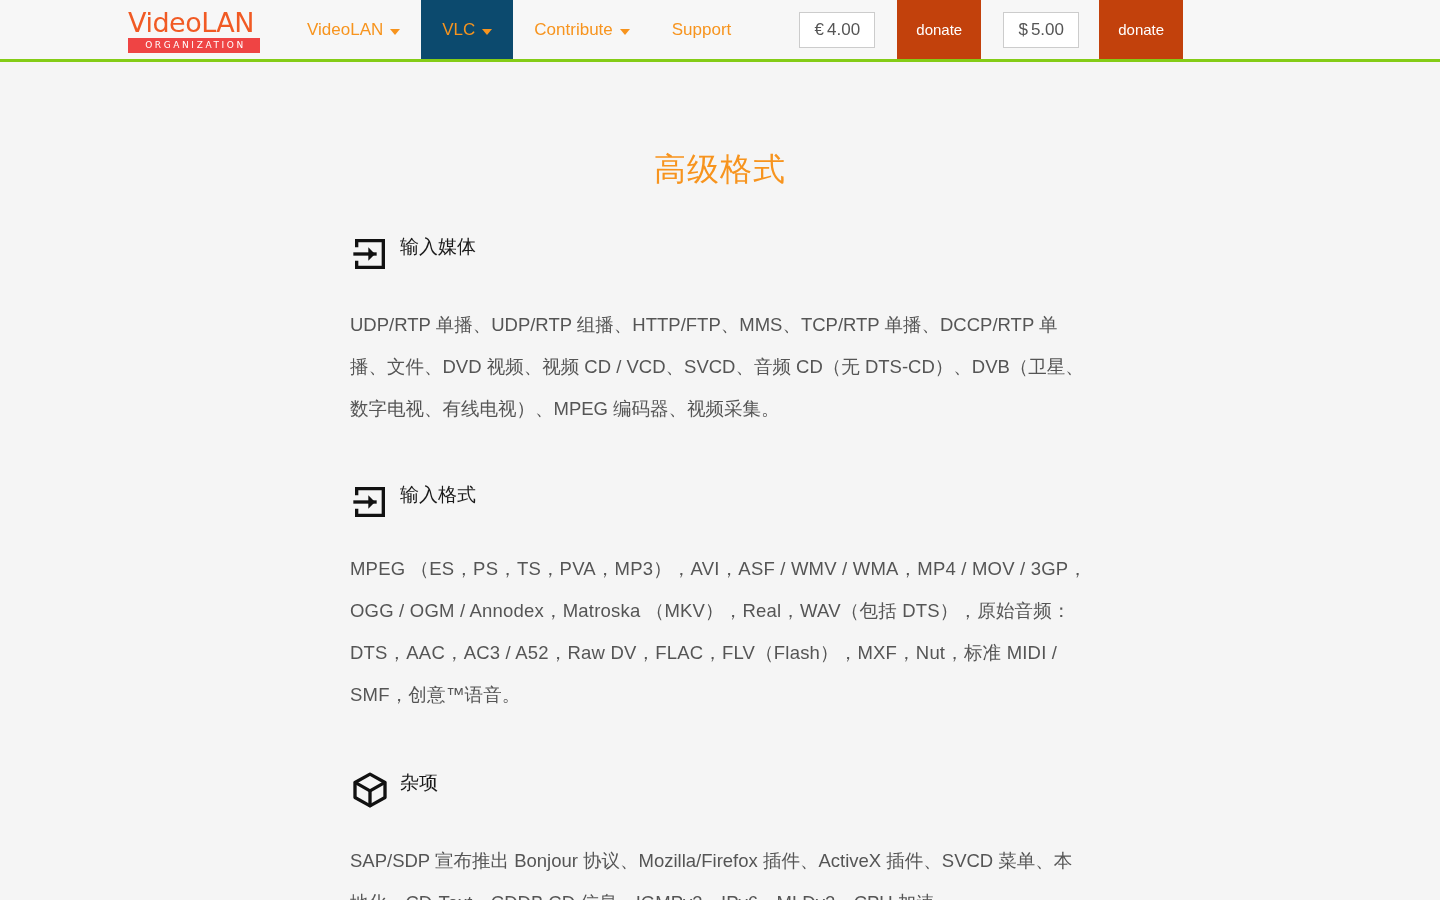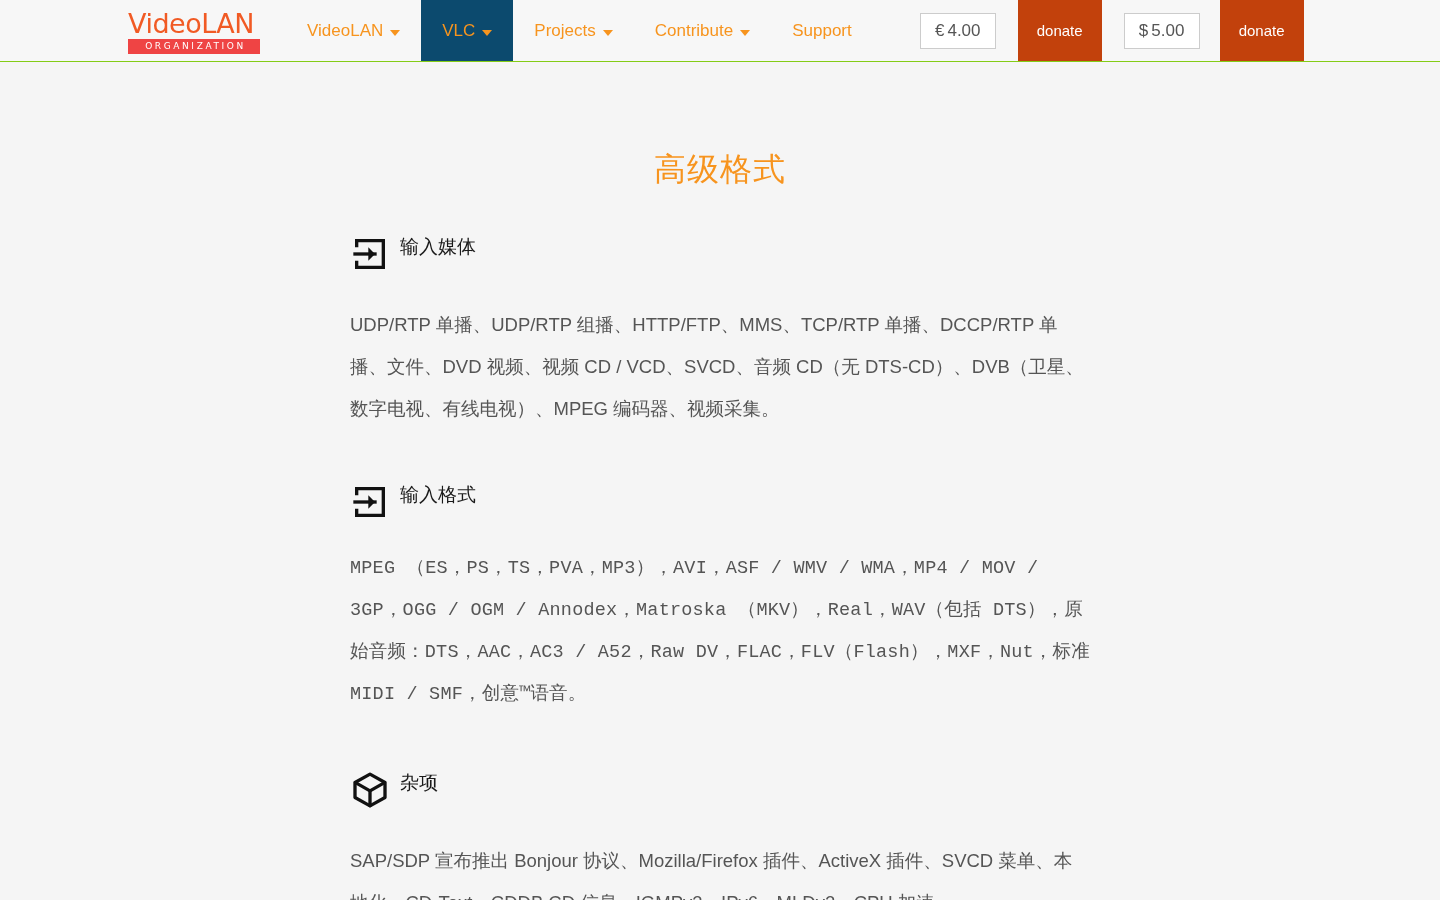--- a/index.html
+++ b/index.html
@@ -9,21 +9,21 @@
     background: #f5f5f5;
     font-family: "Liberation Sans", "DejaVu Sans", sans-serif;
     overflow: hidden;
   }
 
   
   .navbar {
     height: 62px;
     width: 1440px;
     background: #f7f7f7;
-    border-bottom: 1px solid #84cc16;
+    border-bottom: 3px solid #84cc16;
     display: flex;
     align-items: stretch;
     position: relative;
   }
   .nav-logo {
     width: 132px;
     margin-left: 128px;
     display: flex;
     flex-direction: column;
     justify-content: center;
@@ -137,21 +137,21 @@
     font-weight: 400;
     margin: 0;
   }
   .section-body {
     font-size: 18.5px;
     line-height: 42px;
     color: #555555;
     margin: 0;
     width: 740px;
   }
-  .sec-2 .section-body { letter-spacing: 0.2px; font-family: Liberation Mono, monospace; }
+  .sec-2 .section-body { letter-spacing: 0.2px; }
   .sec-1 { margin-bottom: 52px; }
   .sec-2 { margin-bottom: 54px; }
   .sec-2 .section-head { margin-bottom: 26px; }
   .sec-3 .section-head { margin-bottom: 30px; }
 </style>
 </head>
 <body>
 
 <div class="navbar">
 
@@ -162,24 +162,20 @@
     </span>
   </a>
 
   <div class="nav-links">
     <a class="nav-item">
       <span>VideoLAN</span>
       <span class="caret"></span>
     </a>
     <a class="nav-item active">
       <span>VLC</span>
-      <span class="caret"></span>
-    </a>
-    <a class="nav-item">
-      <span>Projects</span>
       <span class="caret"></span>
     </a>
     <a class="nav-item">
       <span>Contribute</span>
       <span class="caret"></span>
     </a>
     <a class="nav-item">
       <span>Support</span>
     </a>
   </div>

